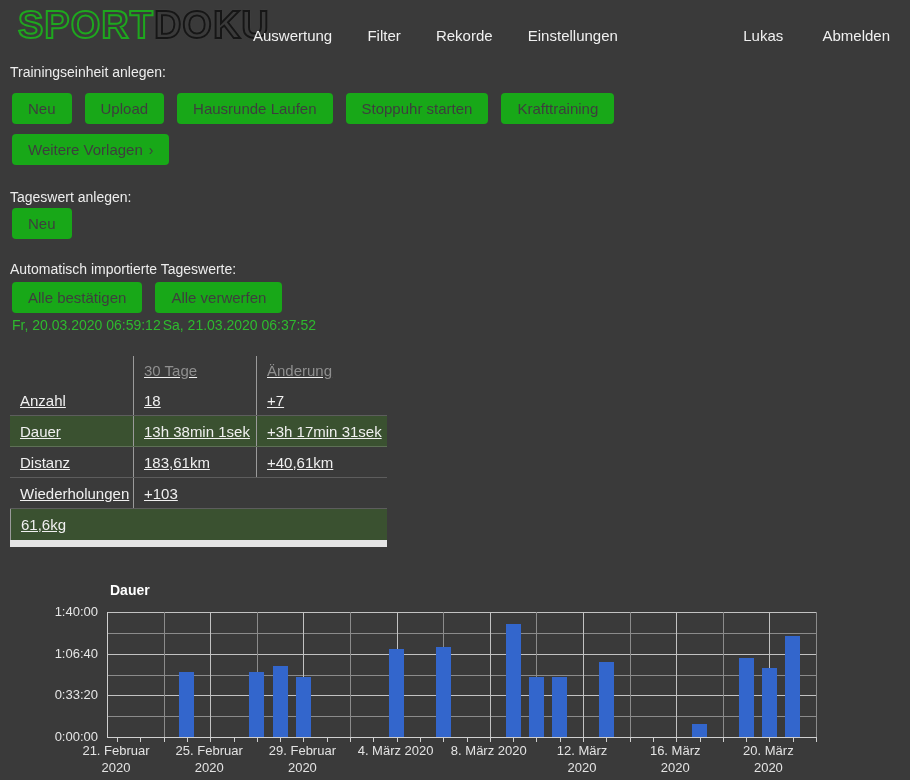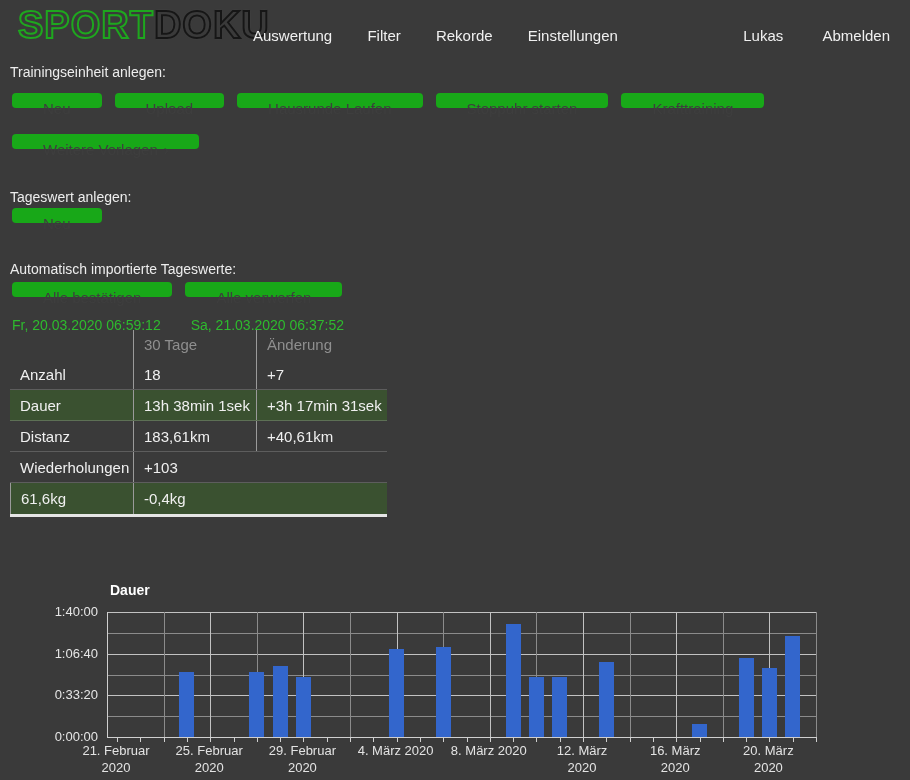--- a/index.html
+++ b/index.html
@@ -12,28 +12,28 @@
   .logo-doku{color:#3a3a3a;-webkit-text-stroke:2px #161616;text-shadow:0 0 2px rgba(220,220,220,0.35);}
   .main-nav{position:absolute;left:253px;top:27px;font-size:15px;}
   .main-nav a{color:#f0f0f0;text-decoration:none;margin-right:31px;cursor:pointer;}
   .user-nav{position:absolute;right:20px;top:27px;font-size:15px;text-align:center;}
   .user-nav a{color:#f0f0f0;text-decoration:none;margin-left:35px;cursor:pointer;}
 
   
   .sec-label{position:absolute;left:10px;font-size:14px;color:#ededed;}
   .btn-row{position:absolute;left:12px;display:flex;gap:13px;}
   .gbtn{display:inline-block;background:#18a818;color:#3e3e3e;border:none;border-radius:4px;
-        height:15px;line-height:31px;padding:0 31px;font-size:15px;cursor:pointer;white-space:nowrap;}
+        height:31px;line-height:31px;padding:0 16px;font-size:15px;cursor:pointer;white-space:nowrap;}
   .gbtn .chev{margin-left:6px;font-size:14px;}
-  .import-links{position:absolute;left:12px;top:317px;font-size:14px;color:#2eba2e;display:flex;gap:30px;}
+  .import-links{position:absolute;left:12px;top:317px;font-size:14px;color:#2eba2e;display:flex;gap:2px;}
   .import-links a{color:#2eba2e;text-decoration:none;cursor:pointer;}
 
   
-  .stats-table{position:absolute;left:10px;top:330px;width:377px;font-size:15px;
-               border-bottom:3px solid #e5e5e5;}
+  .stats-table{position:absolute;left:10px;top:356px;width:377px;font-size:15px;
+               border-bottom:7px solid #e5e5e5;text-decoration:underline;}
   .t-row{display:flex;height:31px;align-items:center;box-sizing:border-box;
          border-bottom:1px solid rgba(255,255,255,0.18);}
   .t-row:last-child{border-bottom:none;}
   .t-head{height:29px;color:#8f8f8f;border-bottom:none;}
   .c0,.c1,.c2{box-sizing:border-box;padding-left:10px;height:100%;display:flex;align-items:center;}
   .c0{width:123px;}
   .c1{width:123px;border-left:1px solid #9a9a9a;}
   .c2{width:131px;border-left:1px solid #9a9a9a;}
   .t-row.hl{background:#3a5130;}
 
@@ -118,21 +118,20 @@
       <div class="c0">Distanz</div>
       <div class="c1">183,61km</div>
       <div class="c2">+40,61km</div>
     </div>
     <div class="t-row">
       <div class="c0">Wiederholungen</div>
       <div class="c2">+103</div>
     </div>
     <div class="t-row hl">
       <div class="c1">61,6kg</div>
-      <div class="c2">-0,4kg</div>
     </div>
   </div>
 
   <div class="chart" id="chart">
     <div class="chart-title">Dauer</div>
     <div class="plot" id="plot">
         <div class="hgrid major" style="top: 0px;"></div>
         <div class="hgrid minor" style="top: 20.8px;"></div>
         <div class="hgrid major" style="top: 41.7px;"></div>
         <div class="hgrid minor" style="top: 62.5px;"></div>

